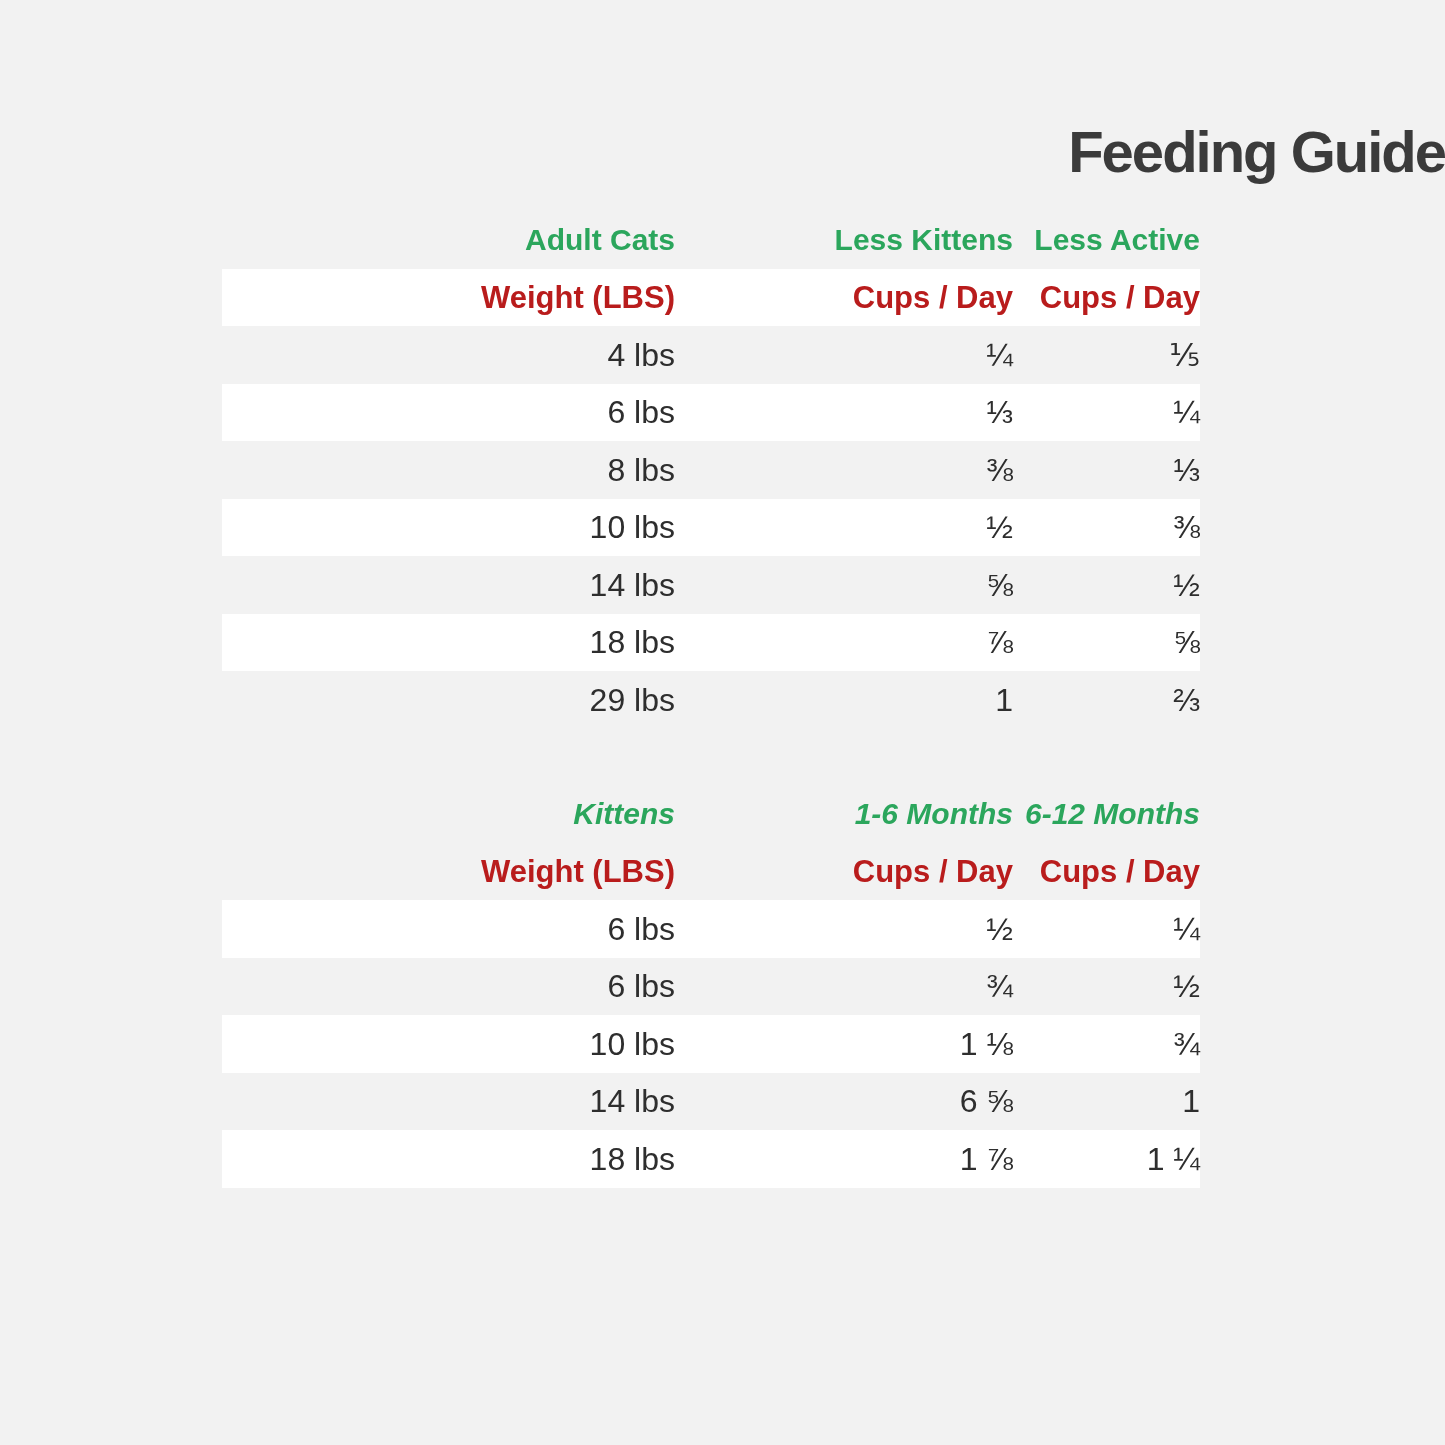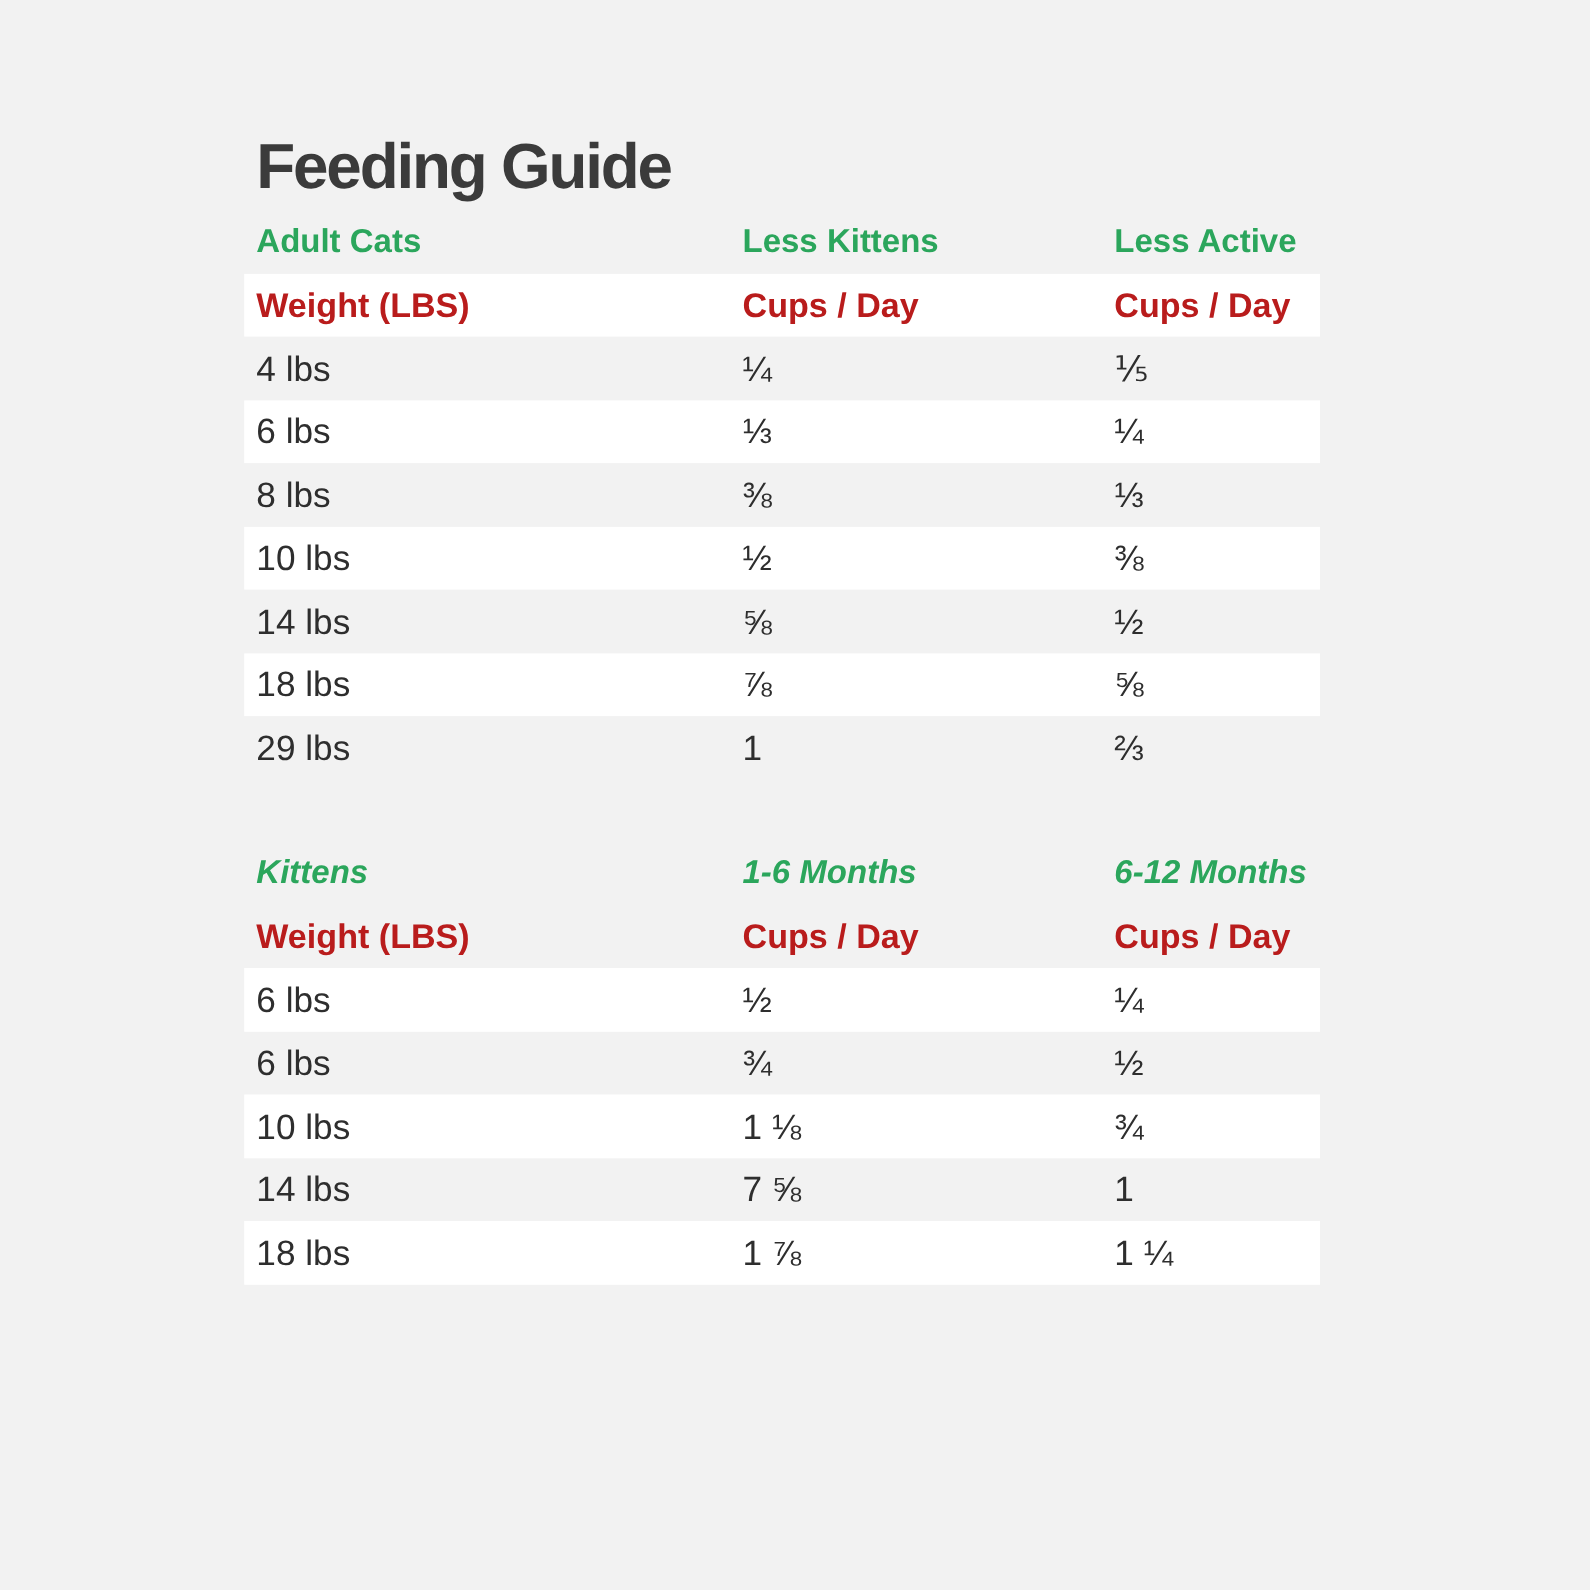--- a/index.html
+++ b/index.html
@@ -13,20 +13,21 @@
     font-family: "Liberation Sans", "DejaVu Sans", sans-serif;
     color: #2e2e2e;
     overflow: hidden;
   }
   .page {
     position: relative;
     width: 1445px;
     height: 1445px;
     padding-top: 122px;
     box-sizing: border-box;
+    text-align: right;
   }
   .title {
     margin: 0 0 0 233px;
     font-size: 58px;
     font-weight: 700;
     letter-spacing: -2px;
     line-height: 1.05;
     color: #3b3b3b;
   }
   .table-section {
@@ -41,21 +42,21 @@
     box-sizing: border-box;
     height: 57.5px;
     font-size: 32px;
     color: #2e2e2e;
   }
   .row.white {
     background: #ffffff;
   }
   .section-row {
     height: auto;
-    margin-top: 20px;
+    margin-top: 40px;
     margin-bottom: 13px;
     background: transparent;
   }
   .section--kittens .section-row {
     margin-top: 68px;
     font-style: italic;
   }
   .green-label {
     color: #2ba65c;
     font-weight: 700;
@@ -154,21 +155,21 @@
         <span class="cell">¾</span>
         <span class="cell">½</span>
       </div>
       <div class="row white">
         <span class="cell">10 lbs</span>
         <span class="cell">1 ⅛</span>
         <span class="cell">¾</span>
       </div>
       <div class="row">
         <span class="cell">14 lbs</span>
-        <span class="cell">7 ⅝</span>
+        <span class="cell">6 ⅝</span>
         <span class="cell">1</span>
       </div>
       <div class="row white">
         <span class="cell">18 lbs</span>
         <span class="cell">1 ⅞</span>
         <span class="cell">1 ¼</span>
       </div>
     </div>
   </section>
 

